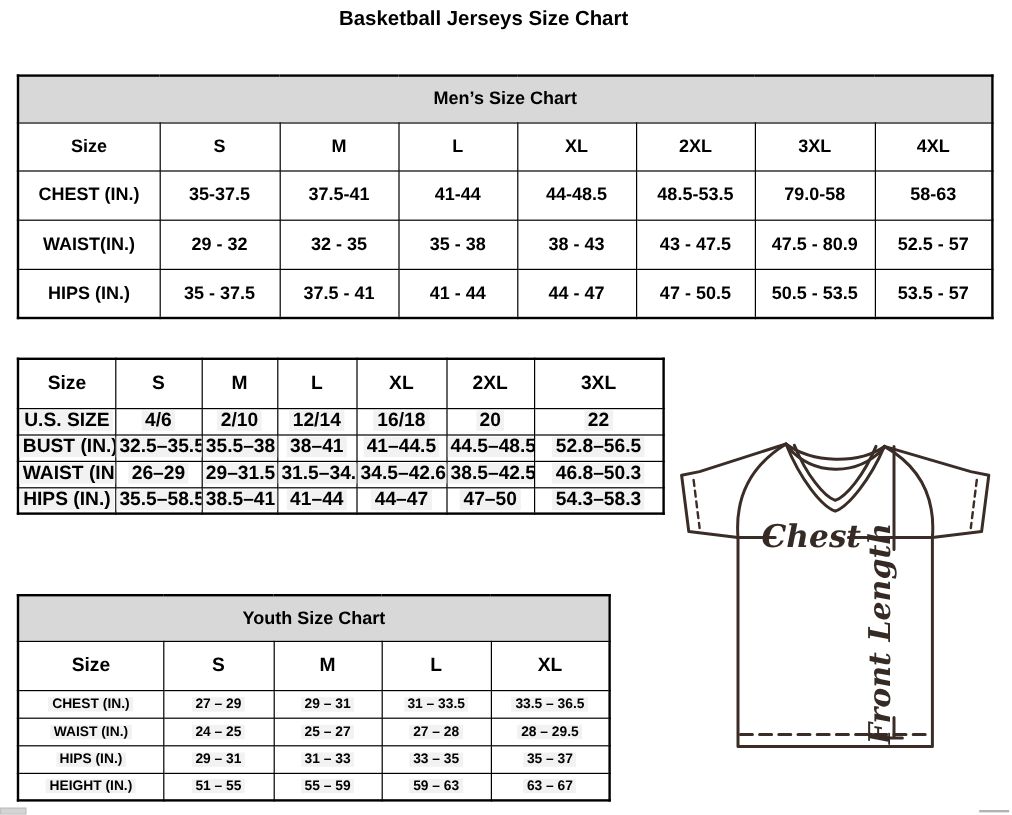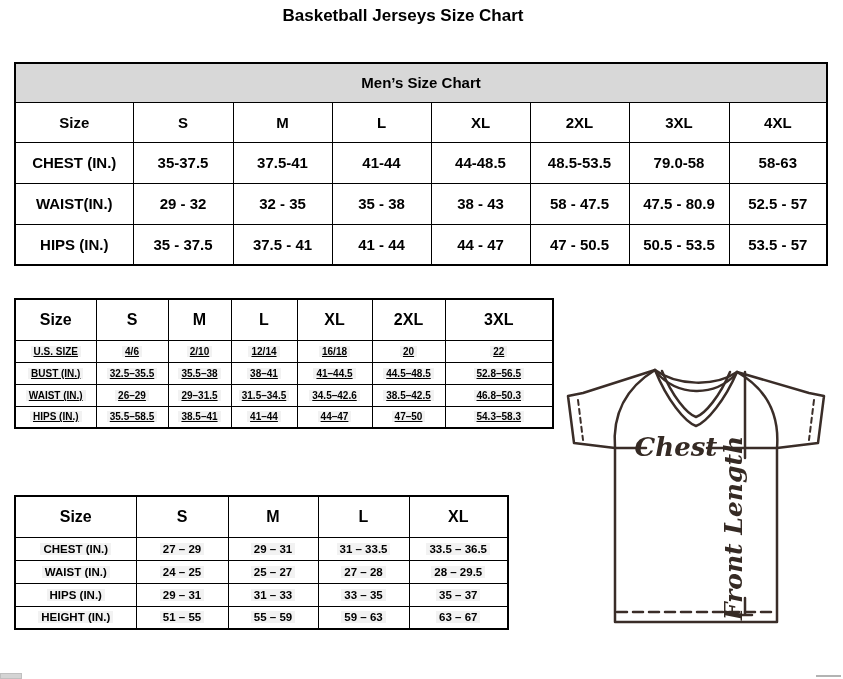--- a/index.html
+++ b/index.html
@@ -20,21 +20,21 @@
   .mens .data-row{height:41px;}
   .mens .col{font-size:15px;}
   .mens td,.mens .rl{font-size:15px;}
   
   .womens{left:14px;top:298px;}
   .womens table{width:538px;}
   .womens .bar-row{height:38px;}
   .womens .col-row{height:41px;}
   .womens .data-row{height:22px;}
   .womens .col{font-size:16px;}
-  .womens td,.womens .rl{font-size:10px;text-decoration:underline;}
+  .womens td,.womens .rl{font-size:16px;}
   
   .youth{left:14px;top:495px;}
   .youth table{width:493px;}
   .youth .bar-row{height:38px;}
   .youth .col-row{height:41px;}
   .youth .data-row{height:23px;}
   .youth .col{font-size:16px;}
   .youth td,.youth .rl{font-size:11.5px;}
   
   .womens .hl,.youth .hl{background:#f2f2f2;padding:0 3px;}
@@ -91,21 +91,21 @@
             <td><span class="hl">48.5-53.5</span></td>
             <td><span class="hl">79.0-58</span></td>
             <td><span class="hl">58-63</span></td>
           </tr>
           <tr class="data-row">
             <th class="rl"><span class="hl">WAIST(IN.)</span></th>
             <td><span class="hl">29 - 32</span></td>
             <td><span class="hl">32 - 35</span></td>
             <td><span class="hl">35 - 38</span></td>
             <td><span class="hl">38 - 43</span></td>
-            <td><span class="hl">58 - 47.5</span></td>
+            <td><span class="hl">43 - 47.5</span></td>
             <td><span class="hl">47.5 - 80.9</span></td>
             <td><span class="hl">52.5 - 57</span></td>
           </tr>
           <tr class="data-row">
             <th class="rl"><span class="hl">HIPS (IN.)</span></th>
             <td><span class="hl">35 - 37.5</span></td>
             <td><span class="hl">37.5 - 41</span></td>
             <td><span class="hl">41 - 44</span></td>
             <td><span class="hl">44 - 47</span></td>
             <td><span class="hl">47 - 50.5</span></td>
@@ -182,20 +182,23 @@
   <div class="size-table youth">
     <table>
       <colgroup>
         <col style="width:121px">
           <col style="width:92px">
           <col style="width:90px">
         <col style="width:91px">
           <col style="width:99px">
       </colgroup>
     <thead>
+          <tr class="bar-row">
+            <th class="bar" colspan="5">Youth Size Chart</th>
+          </tr>
           <tr class="col-row">
             <th class="col">Size</th>
             <th class="col">S</th>
             <th class="col">M</th>
             <th class="col">L</th>
             <th class="col">XL</th>
           </tr>
         </thead>
         <tbody>
           <tr class="data-row">

